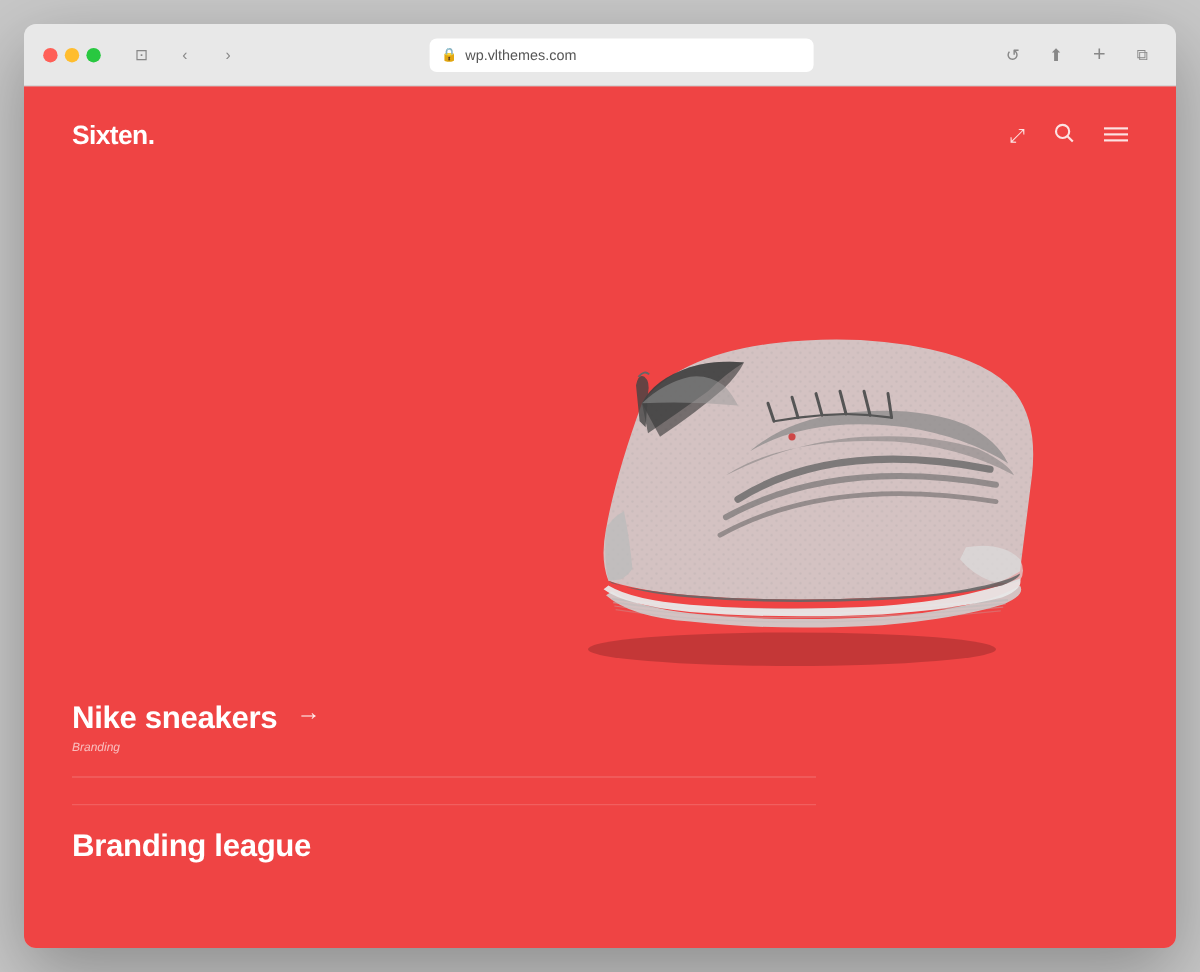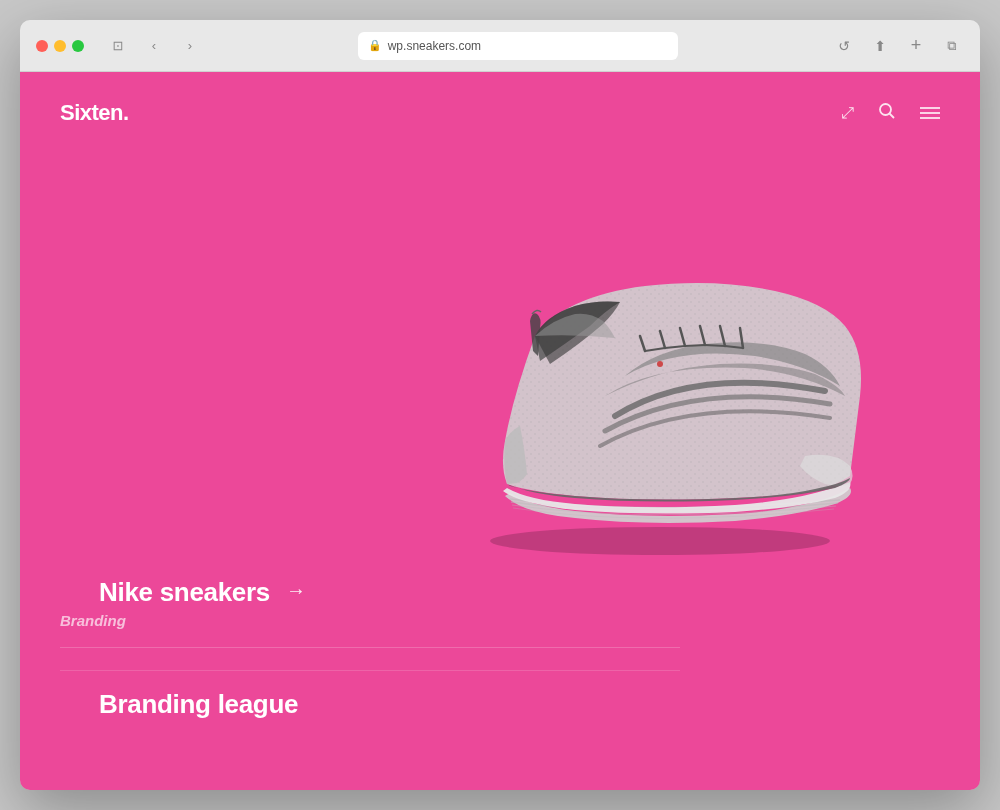--- a/index.html
+++ b/index.html
@@ -106,21 +106,21 @@
       display: flex;
       align-items: center;
       justify-content: center;
       width: 24px;
       height: 24px;
     }
 
     
     .website {
       flex: 1;
-      background: #ec4899;
+      background: #ef4444;
       position: relative;
       overflow: hidden;
     }
 
     
     .site-header {
       position: absolute;
       top: 0;
       left: 0;
       right: 0;
@@ -181,42 +181,41 @@
     }
 
     .portfolio-item:last-child {
       border-bottom: none;
     }
 
     .portfolio-item-header {
       display: flex;
       align-items: flex-start;
       gap: 16px;
-      margin-left: 39px;
     }
 
     .portfolio-title {
       color: white;
       font-size: 26px;
       font-weight: 700;
       letter-spacing: -0.3px;
     }
 
     .portfolio-arrow {
       color: white;
       font-size: 20px;
       opacity: 0.9;
     }
 
     .portfolio-category {
       color: rgba(255,255,255,0.65);
-      font-size: 15px;
+      font-size: 10px;
       font-style: italic;
       margin-top: 4px;
-      font-weight: 700;
+      font-weight: 400;
     }
 
     
     .item-divider {
       width: 620px;
       height: 1px;
       background: rgba(255,255,255,0.2);
       margin-top: 18px;
     }
   </style>
@@ -234,21 +233,21 @@
 
     <div class="browser-controls">
       <button class="browser-btn">⊡</button>
       <button class="browser-btn">‹</button>
       <button class="browser-btn">›</button>
     </div>
 
     <div class="address-bar-container">
       <div class="address-bar">
         <span style="font-size:11px; color:#888;">🔒</span>
-        <span>wp.sneakers.com</span>
+        <span>wp.vlthemes.com</span>
       </div>
     </div>
 
     <div class="browser-actions">
       <button class="browser-action-btn" style="font-size:14px;">↺</button>
       <button class="browser-action-btn" style="font-size:14px;">⬆</button>
       <button class="browser-action-btn" style="font-size:18px; font-weight:300;">+</button>
       <button class="browser-action-btn" style="font-size:13px;">⧉</button>
     </div>
   </div>

